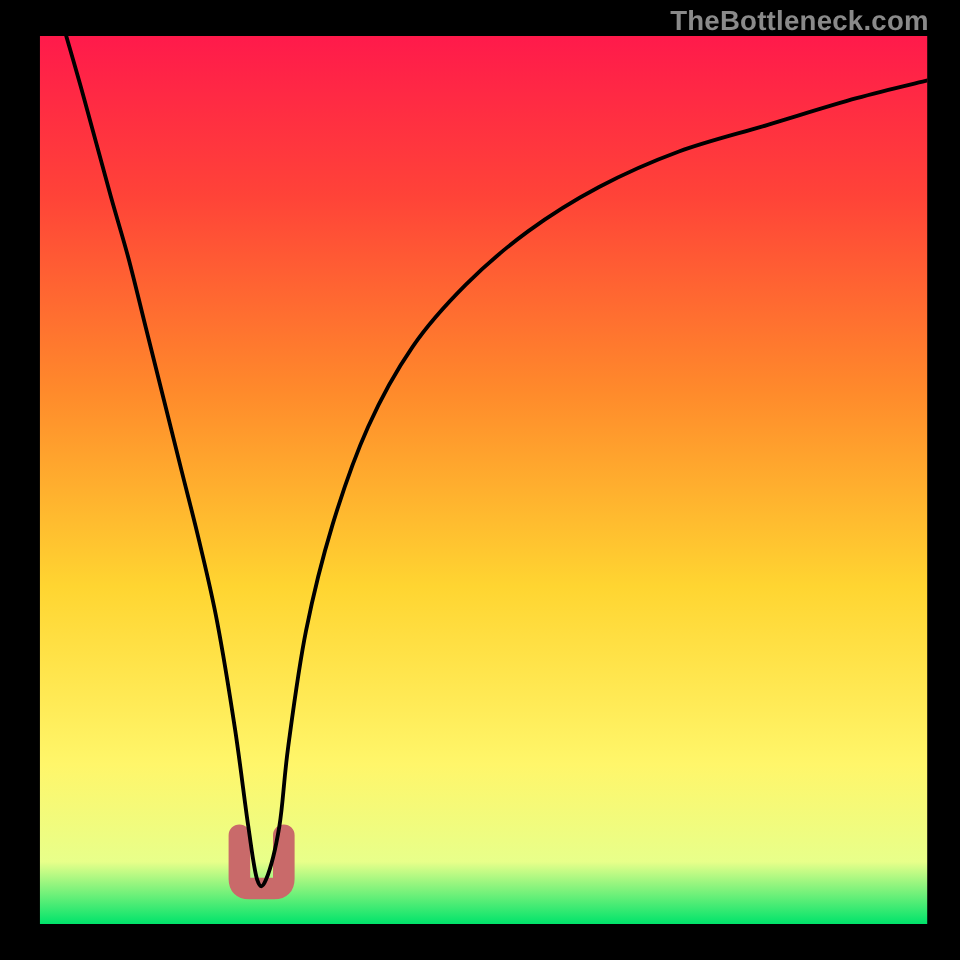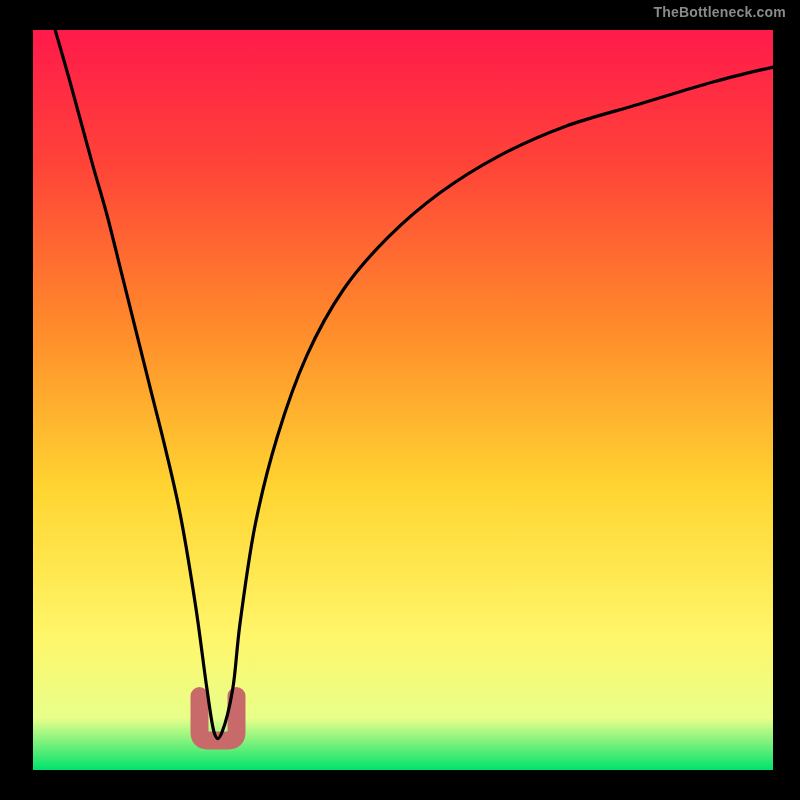--- a/index.html
+++ b/index.html
@@ -22,23 +22,23 @@
     position: absolute;
     left: 33px;
     top: 30px;
     width: 740px;
     height: 740px;
     overflow: hidden;
   }
   .watermark {
     position: absolute;
     top: 4px;
-    right: 14px;
+    right: 26px;
     font-family: Arial, Helvetica, sans-serif;
-    font-size: 14px;
+    font-size: 23px;
     font-weight: 600;
     color: #8a8a8a;
     letter-spacing: 0.2px;
   }
   svg { display: block; }
 </style>
 </head>
 <body>
 
 <div class="frame">

